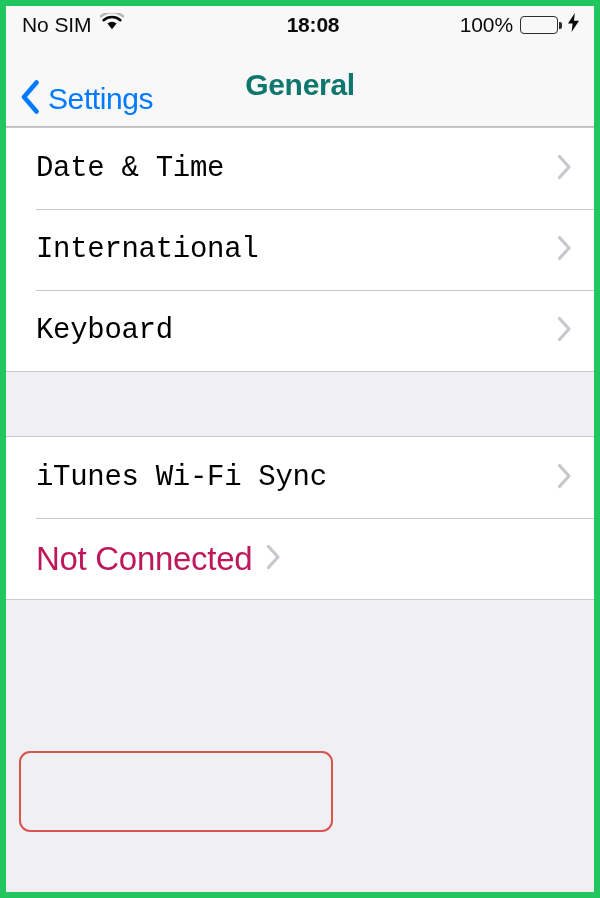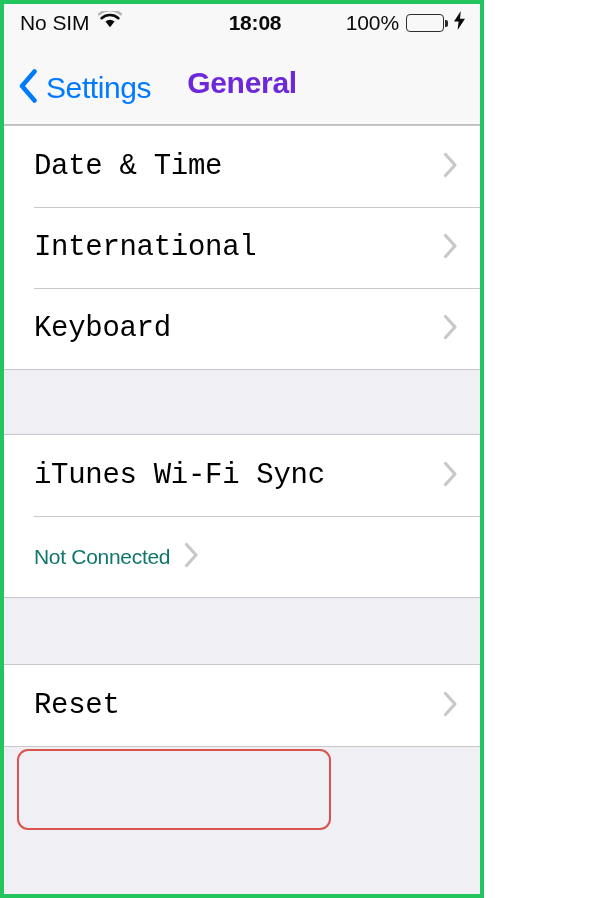--- a/index.html
+++ b/index.html
@@ -8,24 +8,24 @@
     padding: 0;
     background: #ffffff;
   }
   body {
     font-family: "Liberation Sans", sans-serif;
     -webkit-font-smoothing: antialiased;
   }
 
   .device {
     position: relative;
-    width: 484px;
+    width: 600px;
     height: 898px;
     box-sizing: border-box;
-    border: 4px solid #22c55e;
+    border: 6px solid #22c55e;
     background: #efeff4;
     overflow: hidden;
   }
 
   
   .watermark {
     position: absolute;
     left: 72px;
     top: -17px;
     font-size: 38px;
@@ -114,21 +114,21 @@
     position: relative;
     height: 84px;
     background: #f8f8f8;
     border-bottom: 1px solid #bfbfc1;
     box-sizing: border-box;
     z-index: 9;
   }
   .back-button {
     position: absolute;
     left: 14px;
-    top: 5px;
+    top: 14px;
     height: 100%;
     display: flex;
     align-items: center;
     gap: 8px;
     cursor: pointer;
   }
   .back-chevron { display: block; }
   .back-label {
     font-size: 30px;
     color: #007aff;
@@ -139,21 +139,21 @@
     position: absolute;
     left: 0;
     right: 0;
     top: 0;
     height: 100%;
     display: flex;
     align-items: center;
     justify-content: center;
     font-size: 30px;
     font-weight: bold;
-    color: #6d28d9;
+    color: #0f766e;
     letter-spacing: -0.3px;
   }
 
   
   .table-body {
     background: #efeff4;
   }
   .group {
     background: #ffffff;
     border-top: 1px solid #c8c7cc;
@@ -187,22 +187,22 @@
   }
   .row-label {
     font-size: 29px;
     color: #000000;
     letter-spacing: -0.3px;
     flex: 1 1 auto;
     white-space: nowrap;
     font-family: Liberation Mono, monospace;
   }
   .row-value {
-    font-size: 21px;
-    color: #0f766e;
+    font-size: 33px;
+    color: #be185d;
     letter-spacing: -0.3px;
     margin-right: 14px;
     white-space: nowrap;
   }
   .row-chevron {
     flex: 0 0 auto;
     display: block;
   }
 
   
@@ -310,29 +310,19 @@
         <span class="row-chevron">
           <svg width="15" height="26" viewBox="0 0 15 26">
               <path d="M2.5 2.5 L12 13 L2.5 23.5" stroke="#c7c7cc" stroke-width="3.2" fill="none" stroke-linecap="round" stroke-linejoin="round"></path>
             </svg>
         </span>
       </div>
     </div>
 
     <div class="gap tall"></div>
 
-    <div class="group">
-      <div class="row">
-        <span class="row-label">Reset</span>
-        <span class="row-chevron">
-          <svg width="15" height="26" viewBox="0 0 15 26">
-              <path d="M2.5 2.5 L12 13 L2.5 23.5" stroke="#c7c7cc" stroke-width="3.2" fill="none" stroke-linecap="round" stroke-linejoin="round"></path>
-            </svg>
-        </span>
-      </div>
-    </div>
 
     <div class="gap bottom"></div>
   </div>
 
   <div class="annotation-box"></div>
 
 </div>
 
 </body></html>

